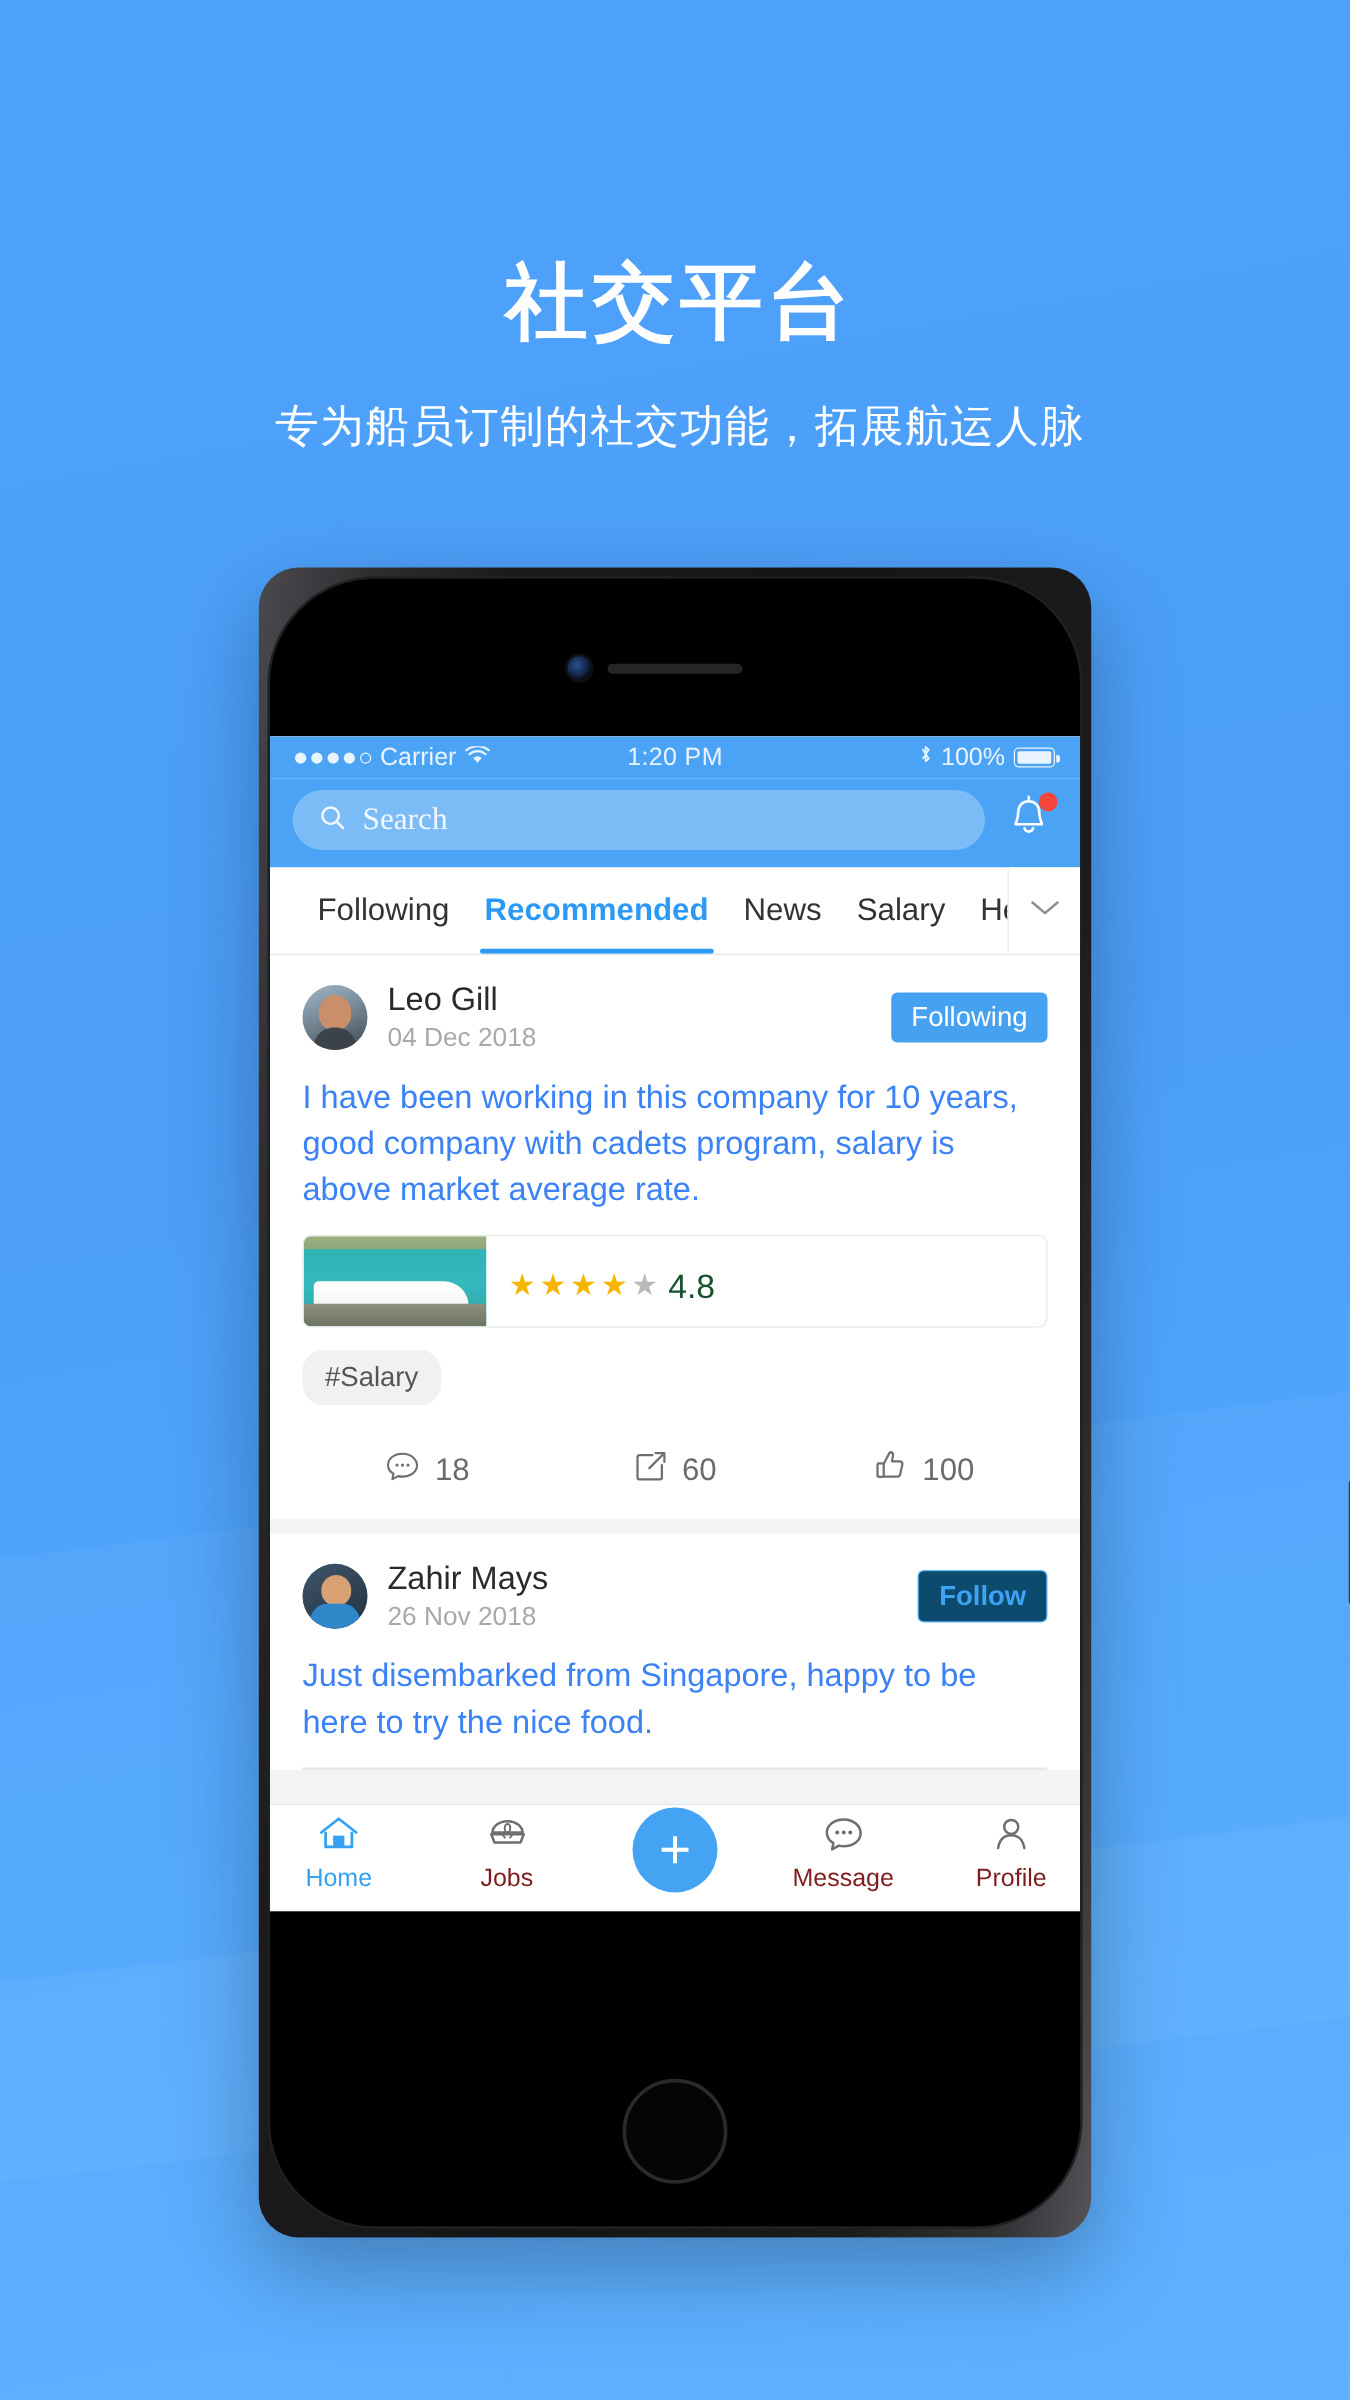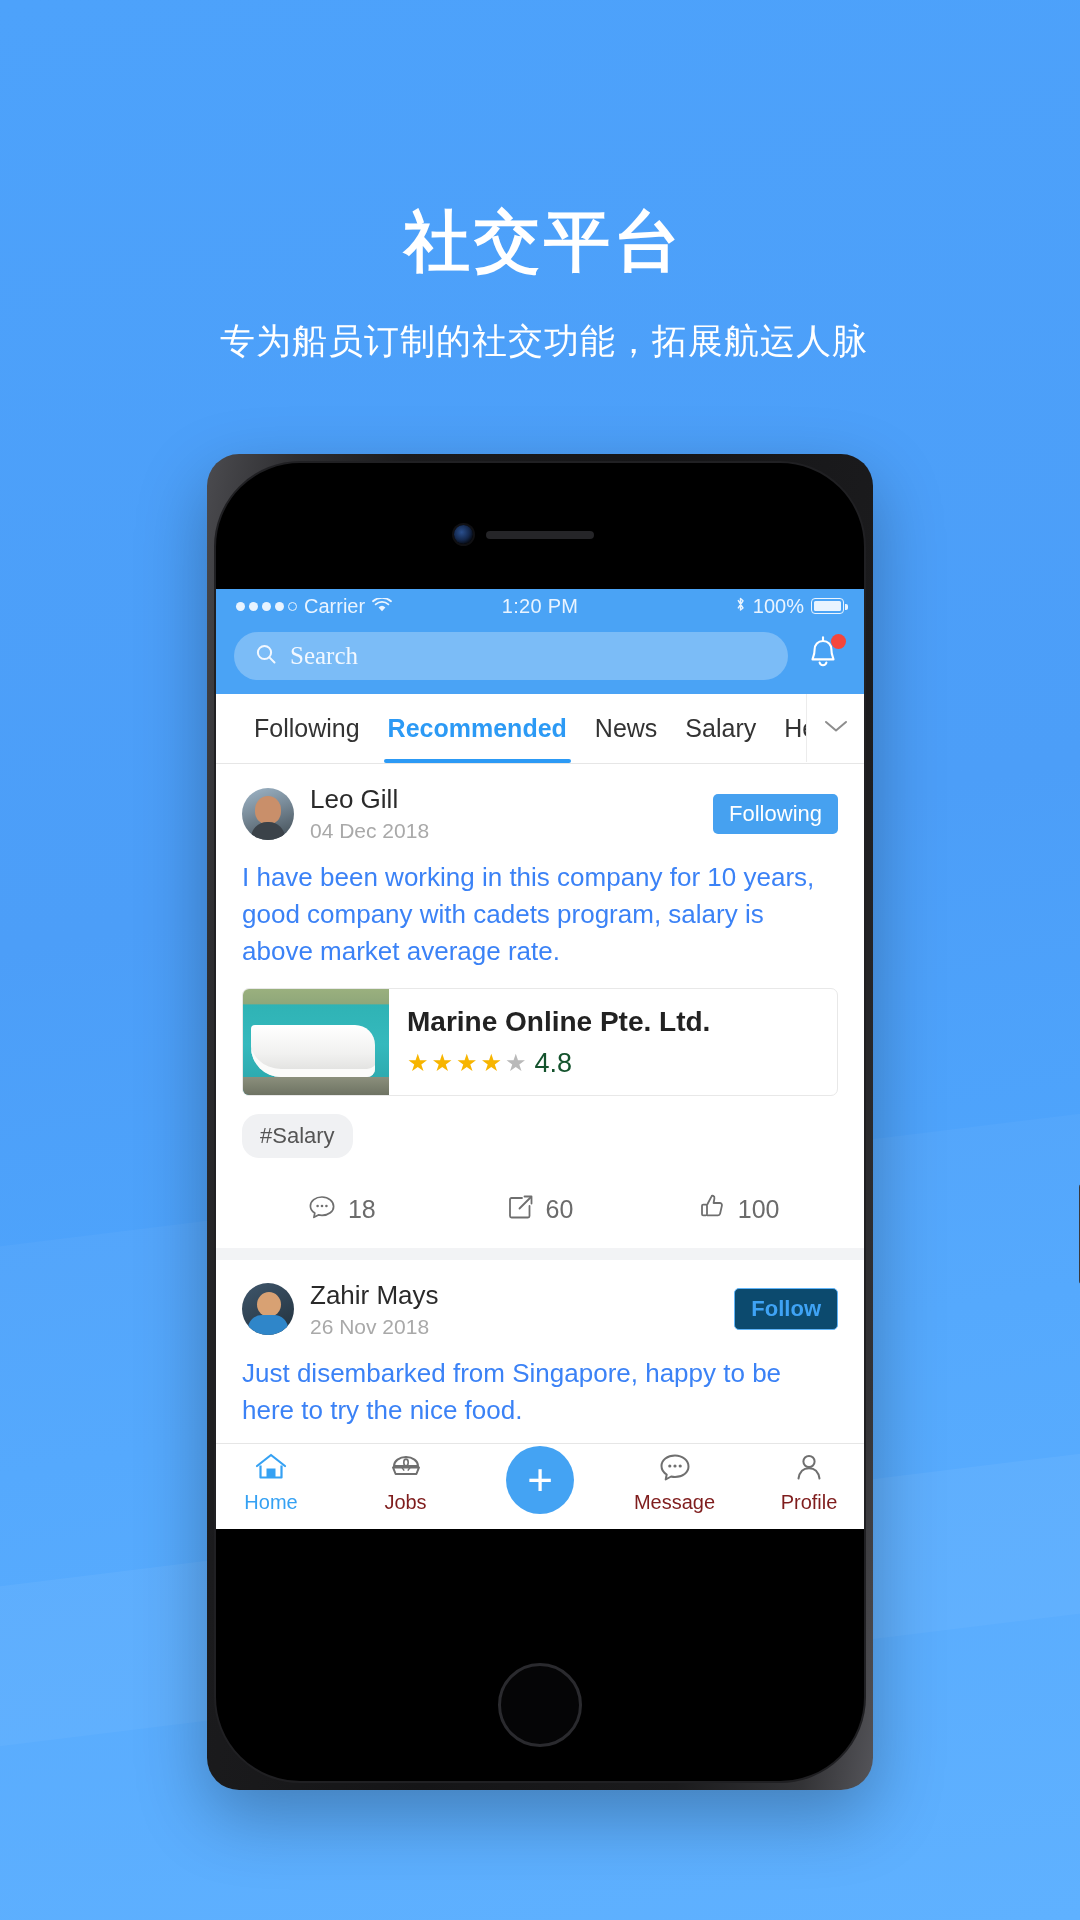--- a/index.html
+++ b/index.html
@@ -360,21 +360,20 @@
               <div class="uname">Leo Gill</div>
               <div class="udate">04 Dec 2018</div>
             </div>
             <div class="follow-btn filled">Following</div>
           </div>
           <div class="post-text">I have been working in this company for 10 years, good company with cadets program, salary is above market average rate.</div>
 
           <div class="entity-card">
             <div class="entity-img img-ship"></div>
             <div class="entity-body">
-              <div class="entity-title">Marine Online Pte. Ltd.</div>
               <div class="rating">
                 <span class="stars">
                   <span class="s">★</span>
                     <span class="s">★</span>
                     <span class="s">★</span>
                     <span class="s">★</span>
                     <span class="s off">★</span>
                 </span>
                 <span class="rate-val">4.8</span>
               </div>

